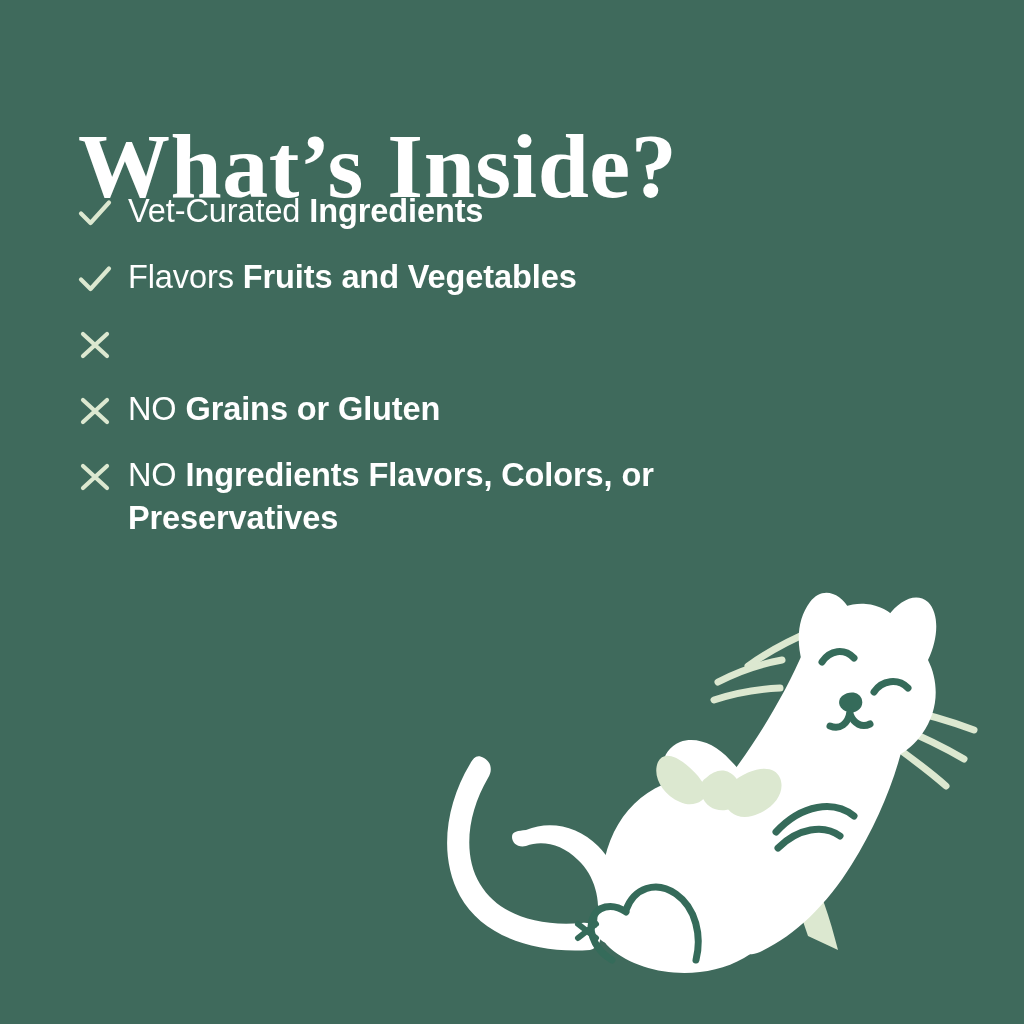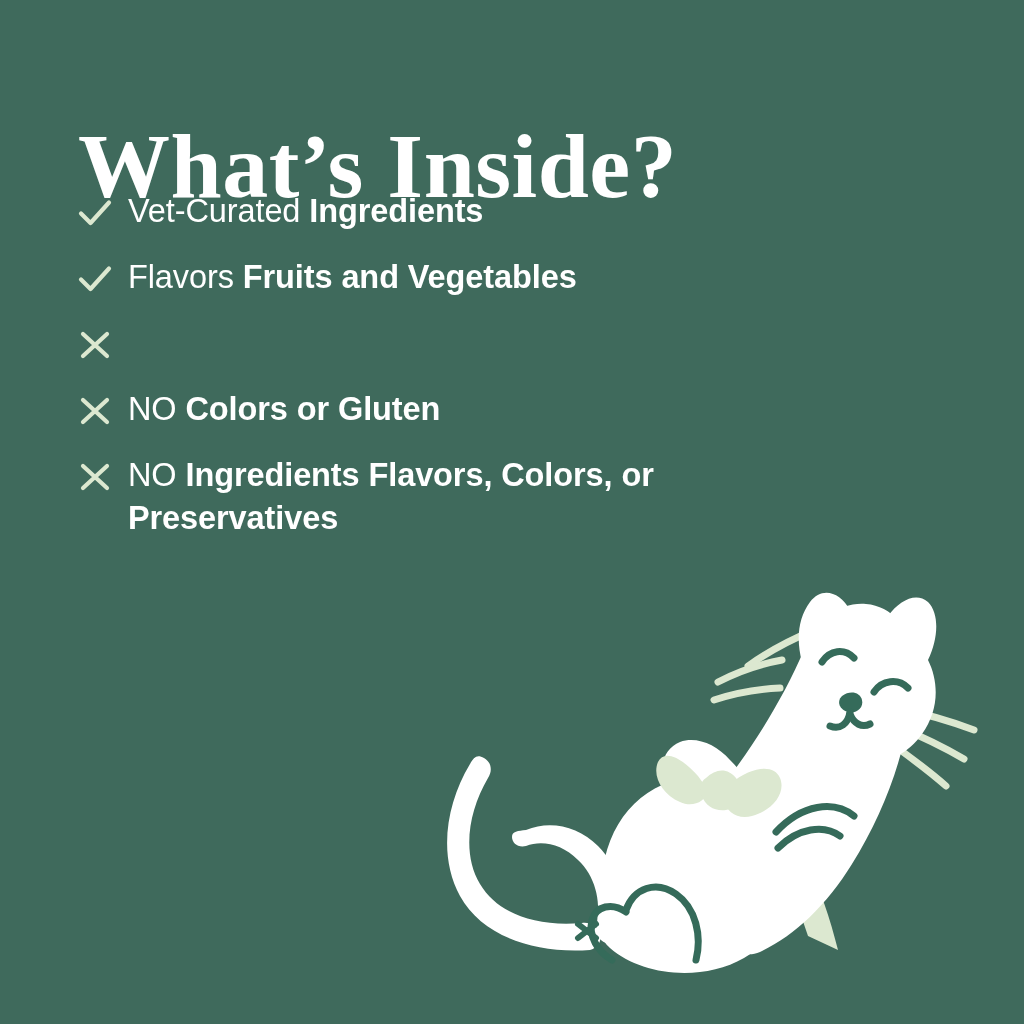--- a/index.html
+++ b/index.html
@@ -117,21 +117,21 @@
         </svg>
       </span>
     </div>
 
     <div class="benefit-row">
       <span class="benefit-icon">
         <svg viewBox="0 0 46 46" xmlns="http://www.w3.org/2000/svg">
           <path d="M11 12 L35 34 M35 12 L11 34" fill="none" stroke="#DCE8D0" stroke-width="4.2" stroke-linecap="round"></path>
         </svg>
       </span>
-      <span class="benefit-text"><span class="benefit-strong">NO</span><span class="benefit-rest"> Colors or Gluten</span></span>
+      <span class="benefit-text"><span class="benefit-strong">NO</span><span class="benefit-rest"> Grains or Gluten</span></span>
     </div>
 
     <div class="benefit-row">
       <span class="benefit-icon">
         <svg viewBox="0 0 46 46" xmlns="http://www.w3.org/2000/svg">
           <path d="M11 12 L35 34 M35 12 L11 34" fill="none" stroke="#DCE8D0" stroke-width="4.2" stroke-linecap="round"></path>
         </svg>
       </span>
       <span class="benefit-text" style="max-width:540px;"><span class="benefit-strong">NO</span><span class="benefit-rest"> Ingredients Flavors, Colors, or Preservatives</span></span>
     </div>

